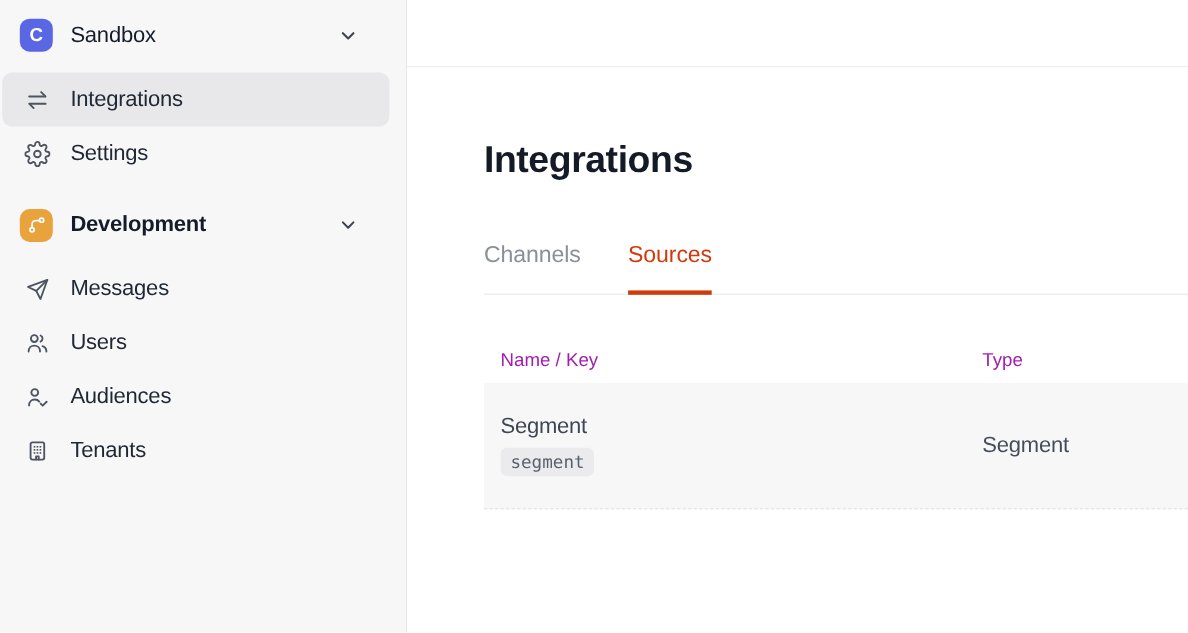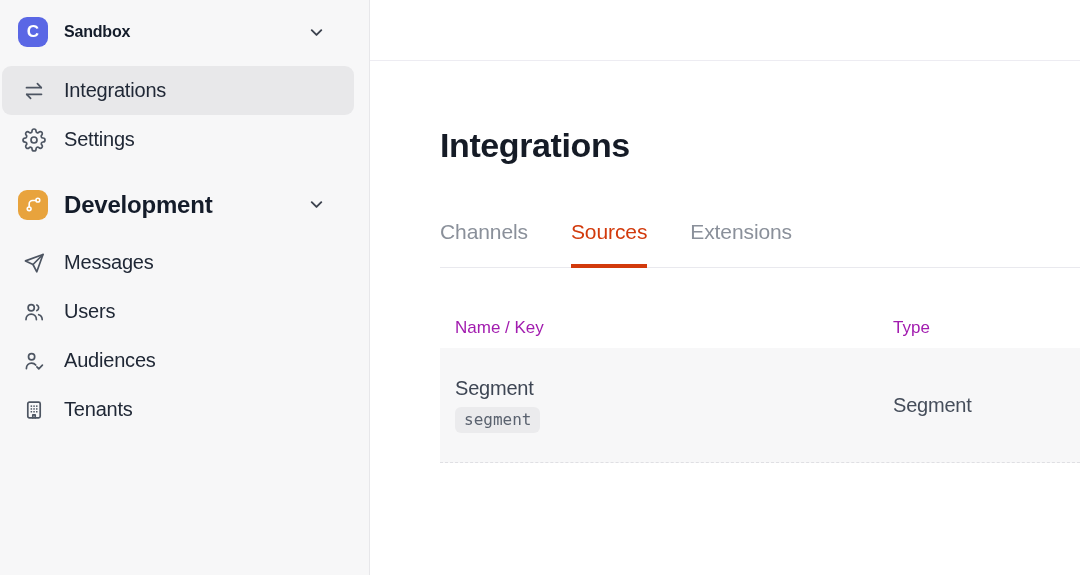--- a/index.html
+++ b/index.html
@@ -20,21 +20,21 @@
     font-family:"Liberation Sans",sans-serif;-webkit-font-smoothing:antialiased;}
   .app{position:relative;width:1080px;height:575px;}
 
   
   .sidebar{position:absolute;left:0;top:0;bottom:0;width:370px;
     background:var(--sidebar-bg);border-right:1px solid #E7E7EA;}
   .ws-row{height:64px;display:flex;align-items:center;padding-left:18px;cursor:pointer;}
   .ws-logo{width:30px;height:30px;border-radius:9px;background:var(--logo-indigo);
     display:flex;align-items:center;justify-content:center;color:#fff;
     font-size:17px;font-weight:700;flex:0 0 auto;}
-  .ws-label{margin-left:16px;font-size:16px;font-weight:700;color:#141C2A;letter-spacing:-0.2px;}
+  .ws-label{margin-left:16px;font-size:20px;font-weight:400;color:#141C2A;letter-spacing:-0.2px;}
   .chev{margin-left:auto;margin-right:44px;display:flex;}
   .chev svg{width:17px;height:17px;stroke:#3D434F;stroke-width:1.8;fill:none;
     stroke-linecap:round;stroke-linejoin:round;}
 
   .nav-item{height:49px;margin:0 15px 0 2px;border-radius:9px;display:flex;
     align-items:center;padding-left:20px;cursor:pointer;}
   .nav-item.active{background:var(--selected-bg);}
   .nav-item .nicon{width:24px;height:24px;display:flex;flex:0 0 auto;}
   .nav-item .nicon svg{width:24px;height:24px;stroke:var(--icon-gray);stroke-width:1.7;
     fill:none;stroke-linecap:round;stroke-linejoin:round;}
@@ -43,21 +43,21 @@
   .kbd{width:32px;height:31px;background:#fff;border:1px solid #E4E4E8;border-radius:7px;
     display:flex;align-items:center;justify-content:center;font-size:17px;color:#2A3240;
     font-family:"Liberation Sans",sans-serif;box-shadow:0 1px 1px rgba(0,0,0,0.02);}
 
   .section-row{height:49px;margin-top:16px;display:flex;align-items:center;
     padding-left:18px;cursor:pointer;}
   .dev-logo{width:30px;height:30px;border-radius:9px;background:var(--dev-orange);
     display:flex;align-items:center;justify-content:center;flex:0 0 auto;}
   .dev-logo svg{width:19px;height:19px;stroke:#fff;stroke-width:2;fill:none;
     stroke-linecap:round;stroke-linejoin:round;}
-  .section-label{margin-left:16px;font-size:24px;font-weight:700;color:#141C2A;letter-spacing:-0.2px;}
+  .section-label{margin-left:16px;font-size:20px;font-weight:700;color:#141C2A;letter-spacing:-0.2px;}
   .dev-list{margin-top:9px;}
 
   
   .main{position:absolute;left:370px;top:0;right:0;bottom:0;background:#fff;}
   .topbar{height:61px;border-bottom:1px solid #EDECF2;}
   .content{padding-left:70px;}
   .page-title{margin-top:62px;font-size:34px;line-height:44px;font-weight:700;
     color:#151B26;letter-spacing:-0.4px;}
   .tabs{margin-top:53px;display:flex;gap:43px;border-bottom:1px solid var(--border-light);}
   .tab{font-size:21px;line-height:24px;color:var(--text-muted);padding-bottom:23px;
@@ -205,24 +205,20 @@
 
       <div class="tabs">
         <div class="tab">
           <span>Channels</span>
           
         </div>
         <div class="tab active">
           <span>Sources</span>
           <div class="underline"></div>
         </div>
-        <div class="tab">
-          <span>Extensions</span>
-          
-        </div>
       </div>
 
       <div class="tbl-header">
         <div class="tbl-col1 col-label">Name / Key</div>
         <div class="tbl-col2 col-label">Type</div>
       </div>
 
       <div class="tbl-row">
         <div class="tbl-col1">
           <div class="cell-name">Segment</div>

